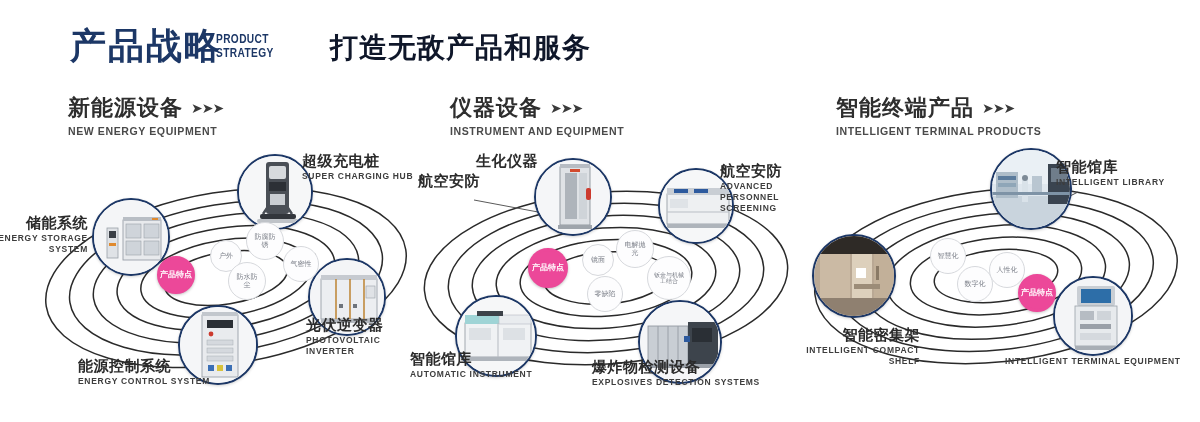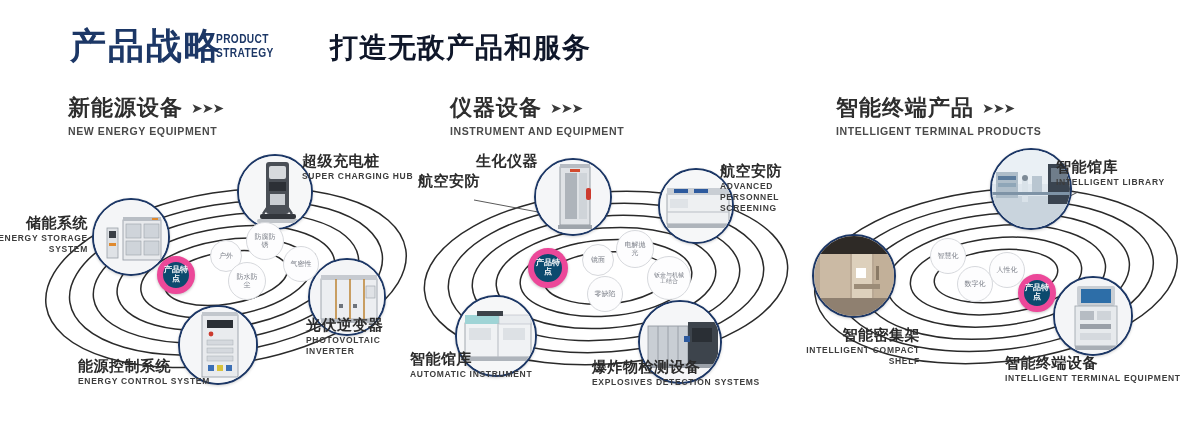--- a/index.html
+++ b/index.html
@@ -65,21 +65,21 @@
 
   
   .feat {
     position:absolute; border-radius:50%;
     display:flex; align-items:center; justify-content:center;
     text-align:center; line-height:1.08;
     font-size:7px; color:#7b7f88;
     border:1px solid #d7d9dd; background:#fdfdfe;
   }
   .feat.core {
-    background:#0c4a6e; border:6px solid #ec4899; color:#ffffff;
+    background:#ec4899; border:3px solid #ec4899; color:#ffffff;
     font-weight:bold; font-size:8px;
     box-shadow:0 1px 3px rgba(0,0,0,.25);
   }
 
   
   .lbl { position:absolute; }
   .lbl .cn {
     font-size:15px; font-weight:bold; color:#2b2b2b;
     letter-spacing:0.5px; line-height:1.15; white-space:nowrap;
   }
@@ -428,16 +428,15 @@
 
   <div class="lbl" style="left:256px; top:8px;">
     <div class="cn">智能馆库</div>
     <div class="en">INTELLIGENT LIBRARY</div>
   </div>
   <div class="lbl right" style="left:-28px; top:176px; width:148px;">
     <div class="cn">智能密集架</div>
     <div class="en">INTELLIGENT COMPACT SHELF</div>
   </div>
   <div class="lbl center" style="left:205px; top:204px; width:180px;">
-    <div class="cn">智能终端设备</div>
     <div class="en">INTELLIGENT TERMINAL EQUIPMENT</div>
   </div>
 </div>
 
 </body></html>

